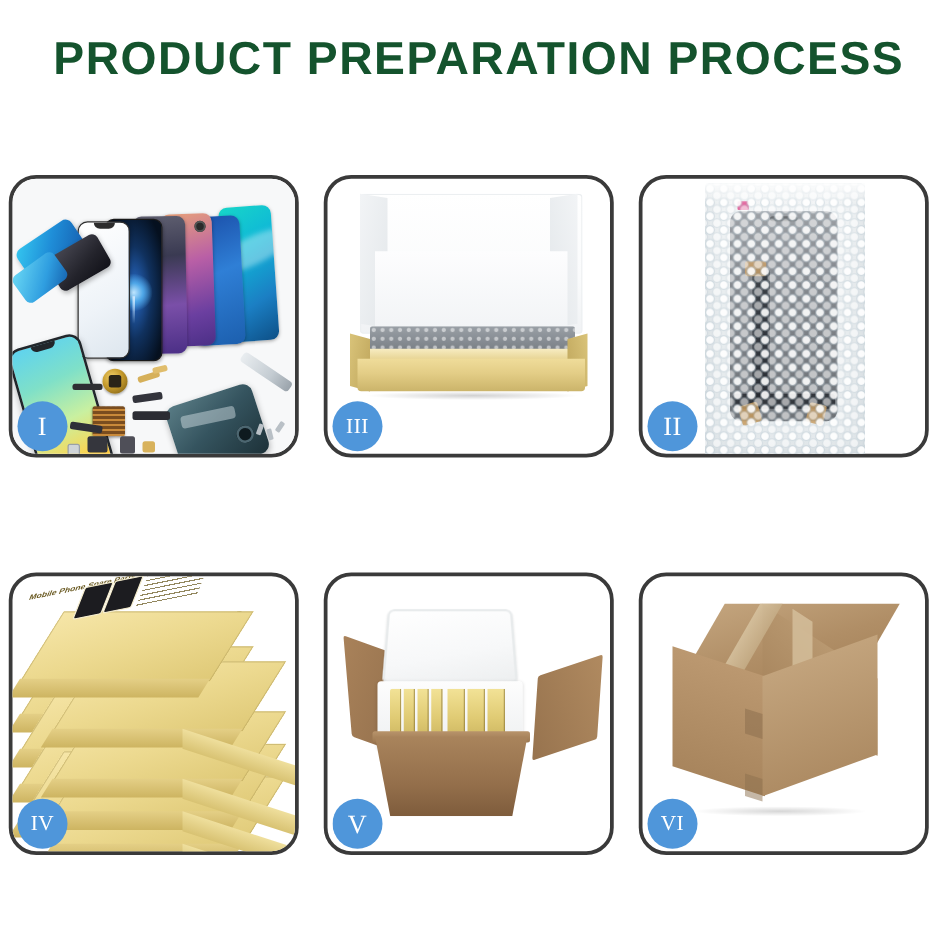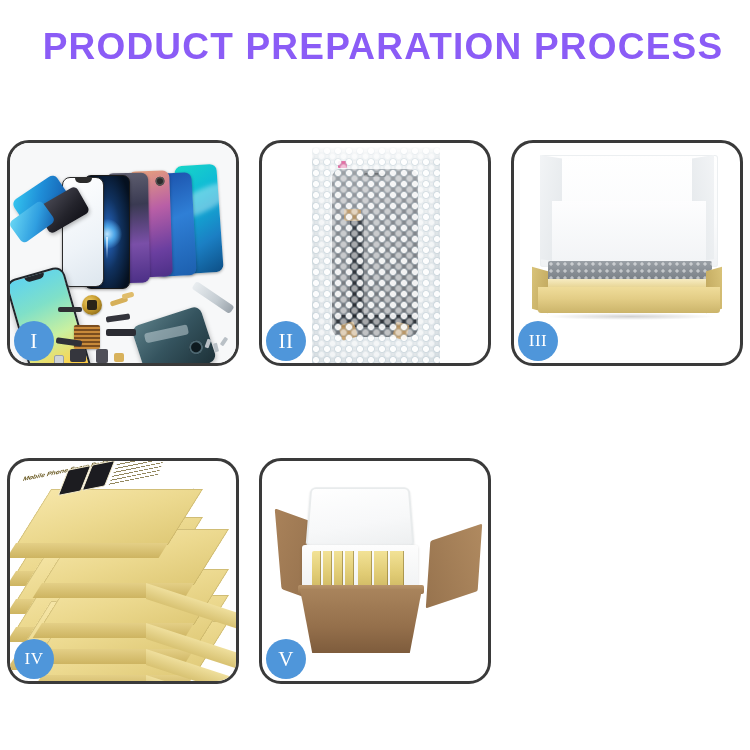--- a/index.html
+++ b/index.html
@@ -18,21 +18,21 @@
   
   .header {
     text-align: center;
     padding-top: 28px;
   }
   .page-title {
     font-family: "Liberation Sans", sans-serif;
     font-size: 37px;
     font-weight: 700;
     letter-spacing: 1.2px;
-    color: #8b5cf6;
+    color: #14532d;
     line-height: 1.05;
     margin: 0;
     white-space: nowrap;
     padding-left: 16px;
   }
   .page-subtitle {
     font-family: "Liberation Sans", sans-serif;
     font-size: 16.5px;
     font-weight: 400;
     color: #2a2a2a;
@@ -376,50 +376,50 @@
       <div class="tool"></div>
       <div class="screw-a"></div>
       <div class="screw-b"></div>
       <div class="screw-c"></div>
     </div>
     <div class="badge">I</div>
   </div>
 
   <div class="panel">
     <div class="panel-stage">
+      <div class="p3-lid"></div>
+      <div class="p3-lid-fold-l"></div>
+      <div class="p3-lid-fold-r"></div>
+      <div class="p3-inner"></div>
+      <div class="p3-tray-top"></div>
+      <div class="p3-rim"></div>
+      <div class="p3-left-wall"></div>
+      <div class="p3-right-wall"></div>
+      <div class="p3-front"></div>
+      <div class="p3-shadow"></div>
+    </div>
+    <div class="badge small">III</div>
+  </div>
+
+  <div class="panel">
+    <div class="panel-stage">
       <div class="p2-bag">
         <div class="p2-screen"></div>
         <div class="p2-flex"></div>
         <div class="p2-conn-a"></div>
         <div class="p2-bar"></div>
         <div class="p2-conn-b"></div>
         <div class="p2-conn-c"></div>
         <div class="p2-label"></div>
         <div class="p2-bubbles"></div>
         <div class="p2-bubbles offset"></div>
         <div class="p2-sheen"></div>
       </div>
     </div>
     <div class="badge">II</div>
-  </div>
-
-  <div class="panel">
-    <div class="panel-stage">
-      <div class="p3-lid"></div>
-      <div class="p3-lid-fold-l"></div>
-      <div class="p3-lid-fold-r"></div>
-      <div class="p3-inner"></div>
-      <div class="p3-tray-top"></div>
-      <div class="p3-rim"></div>
-      <div class="p3-left-wall"></div>
-      <div class="p3-right-wall"></div>
-      <div class="p3-front"></div>
-      <div class="p3-shadow"></div>
-    </div>
-    <div class="badge small">III</div>
   </div>
 
   <div class="panel">
     <div class="panel-stage">
       <div class="p4-wrap">
 
         <div class="bx" style="left:2px;  top:44px;">
             <div class="top"></div>
             <div class="side"></div>
           </div>
@@ -489,14 +489,28 @@
         <span class="yb wide" style="left:46px;"></span>
         <span class="yb wide" style="left:62px;"></span>
         <span class="yb wide" style="left:78px;"></span>
       </div>
       <div class="p5-carton-rim"></div>
       <div class="p5-carton"></div>
     </div>
     <div class="badge">V</div>
   </div>
 
+  <div class="panel">
+    <div class="panel-stage">
+      <div class="p6-top"></div>
+      <div class="p6-top2"></div>
+      <div class="p6-tape"></div>
+      <div class="p6-tape2"></div>
+      <div class="p6-left"></div>
+      <div class="p6-right"></div>
+      <div class="p6-seam-a"></div>
+      <div class="p6-seam-b"></div>
+      <div class="p6-shadow"></div>
+    </div>
+    <div class="badge small">VI</div>
+  </div>
 
 </div>
 
 </body></html>

